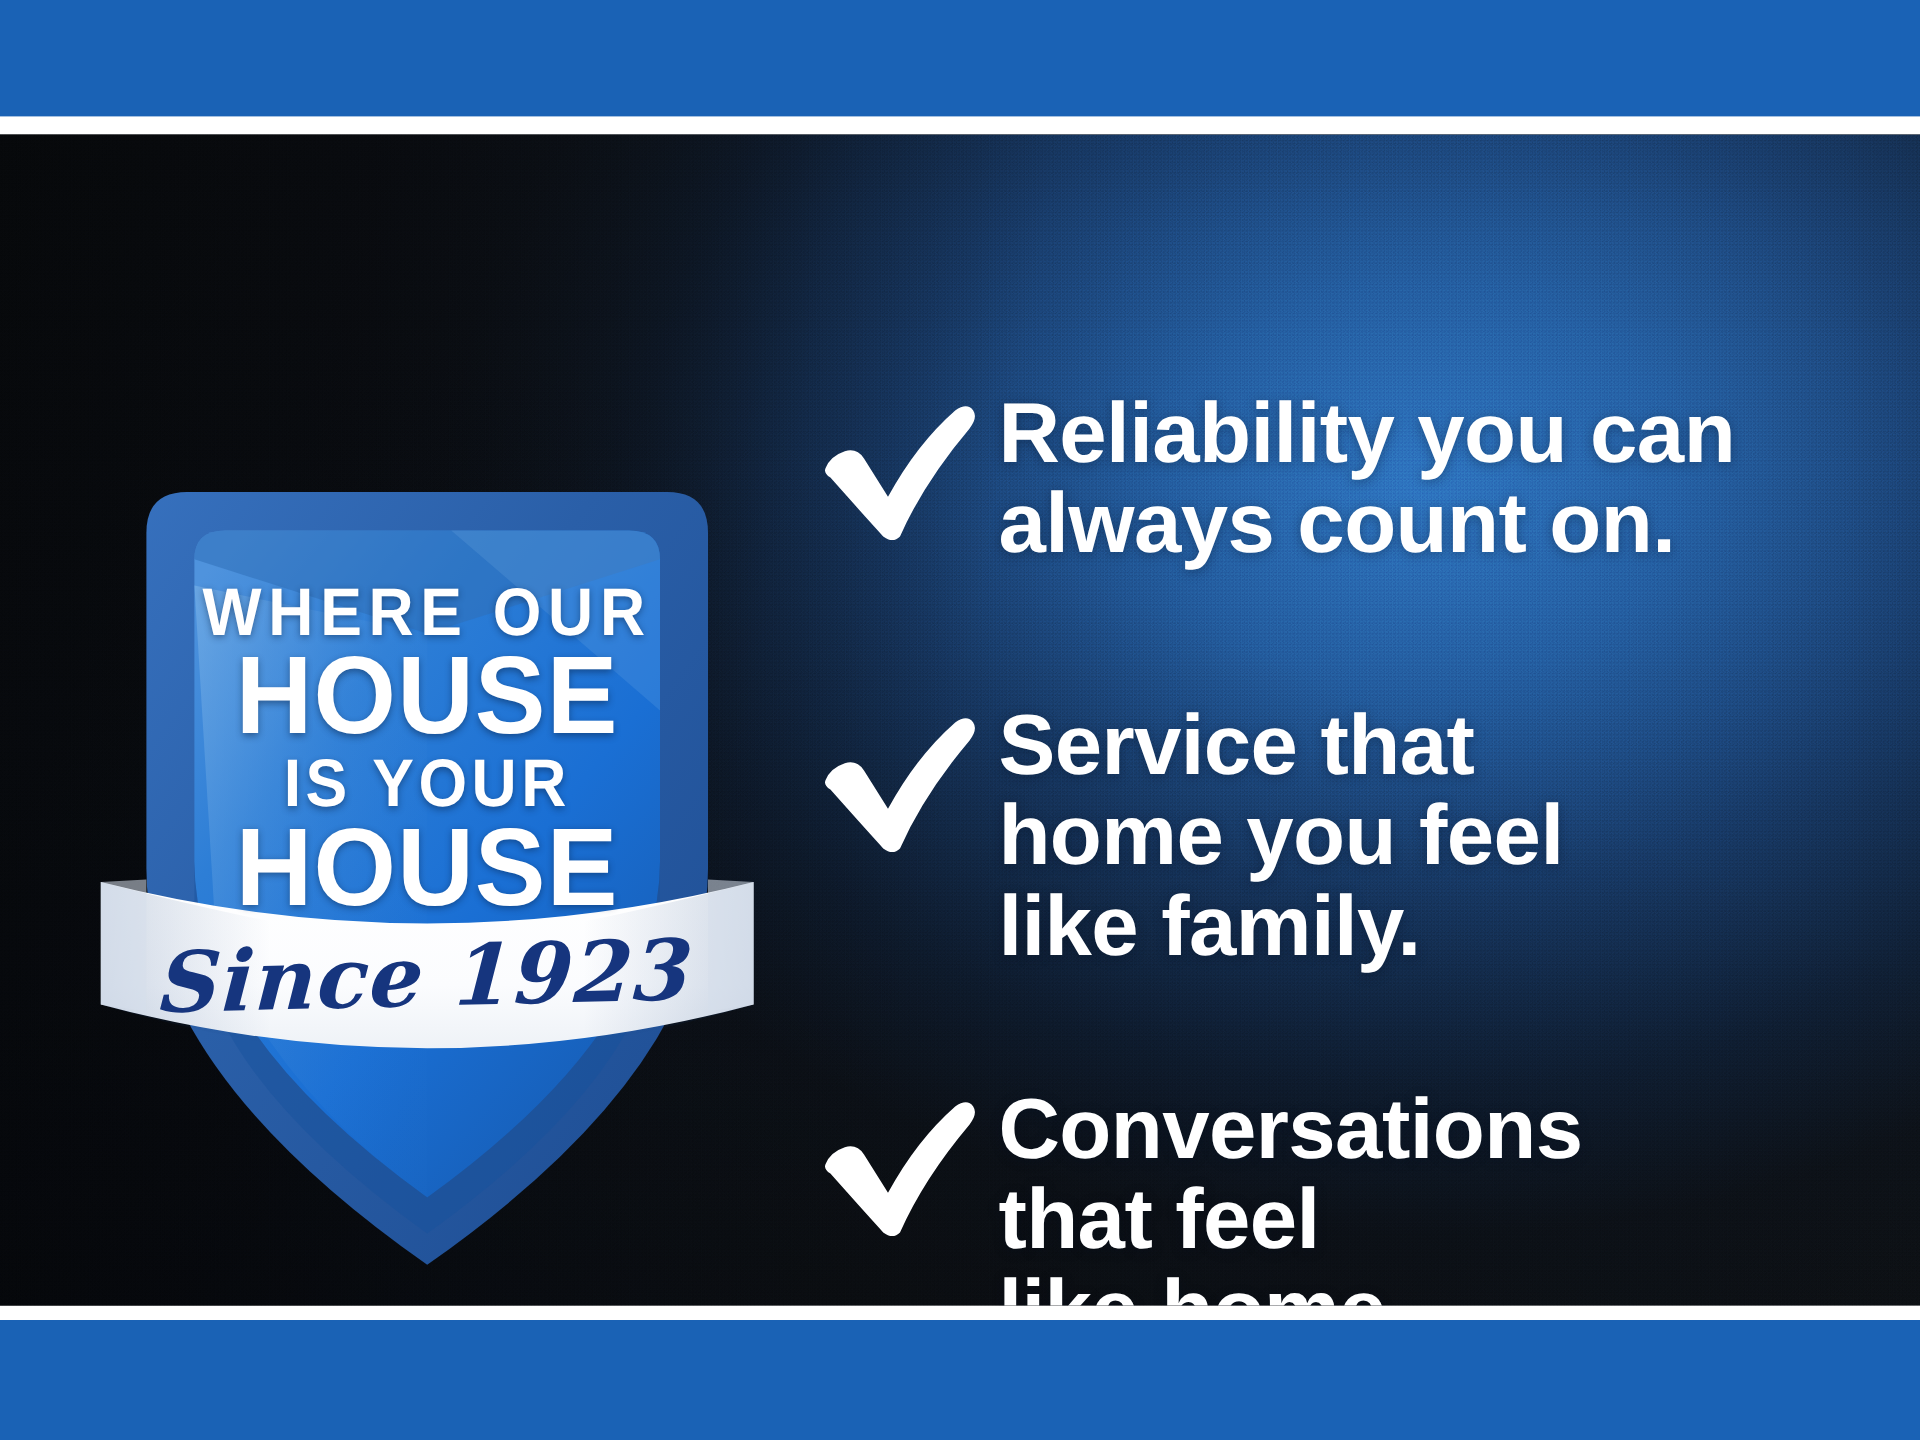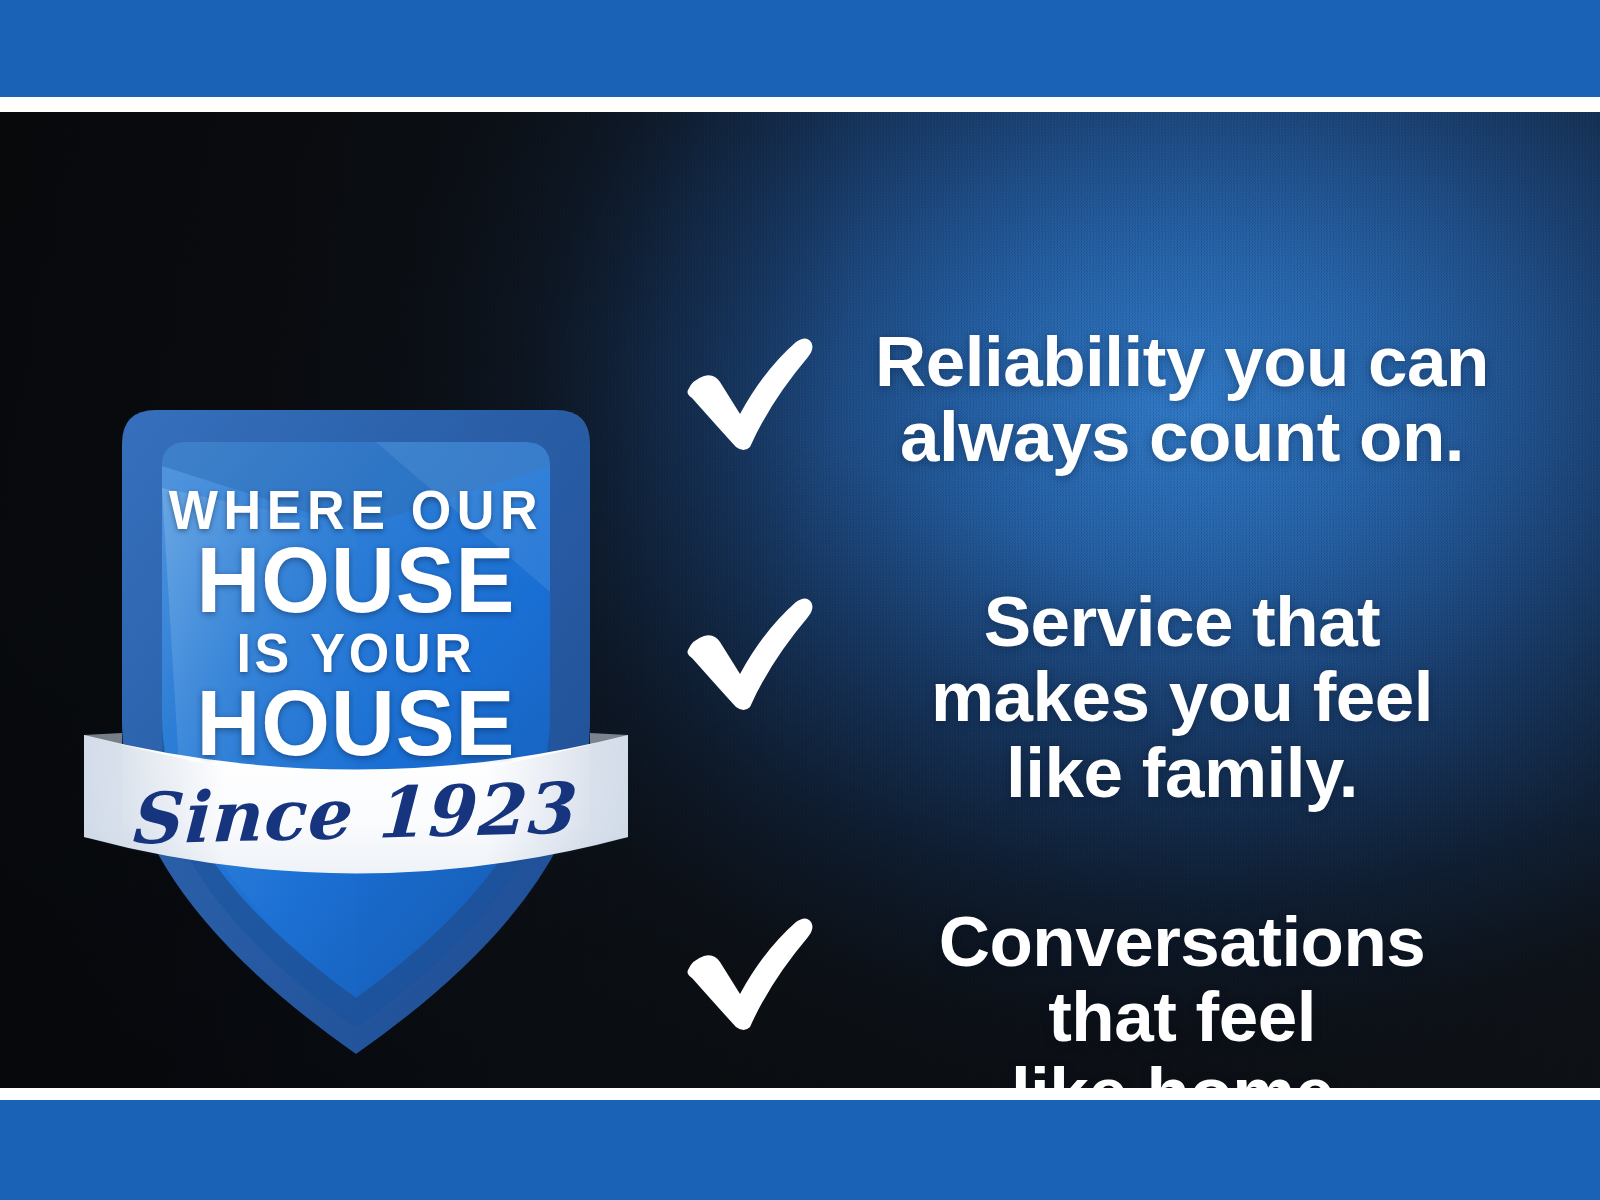--- a/index.html
+++ b/index.html
@@ -132,21 +132,20 @@
     left:162px; top:0;
     width:700px;
     color:#ffffff;
     font-family:"Liberation Sans", sans-serif;
     font-weight:700;
     font-size:71px;
     line-height:1.06;
     letter-spacing:-0.5px;
     white-space:pre-line;
     text-shadow:0 2px 10px rgba(4,14,32,.35);
-    text-align:center;
   }
 </style>
 </head>
 <body>
 
 <div id="stage">
 
   <div class="brand-bar" id="top-bar"></div>
 
   <div id="panel">
@@ -268,21 +267,21 @@
                      Q 86 38 118 10
                      Q 128 3 133 10
                      Q 137 16 130 25
                      Q 92 70 72 115
                      Q 66 121 58 115
                      Q 46 102 14 66
                      Q 8 62 10 58 Z" fill="#ffffff"></path>
           </svg>
         </span>
         <div class="bullet-text">Service that
-makes you feel
+home you feel
 like family.</div>
       </div>
 
       <div class="bullet" id="bullet-2">
         <span class="check-icon">
           <svg viewBox="0 0 140 120">
             <path d="M 10 58
                      Q 14 48 26 44
                      Q 36 41 42 50
                      L 62 82

